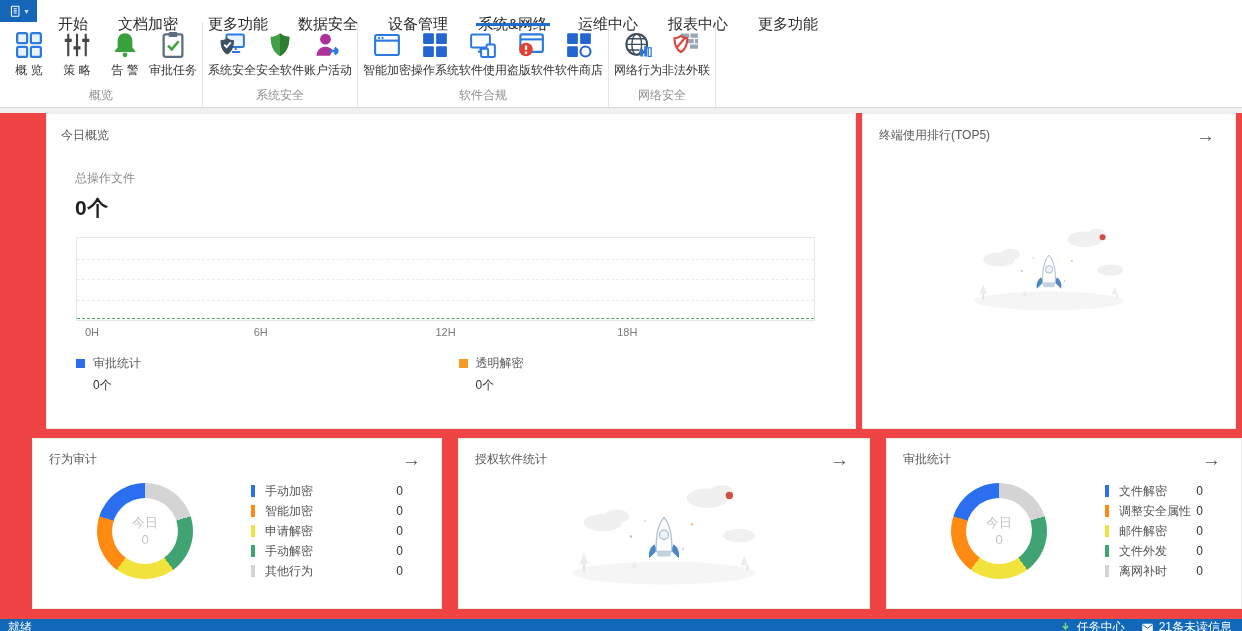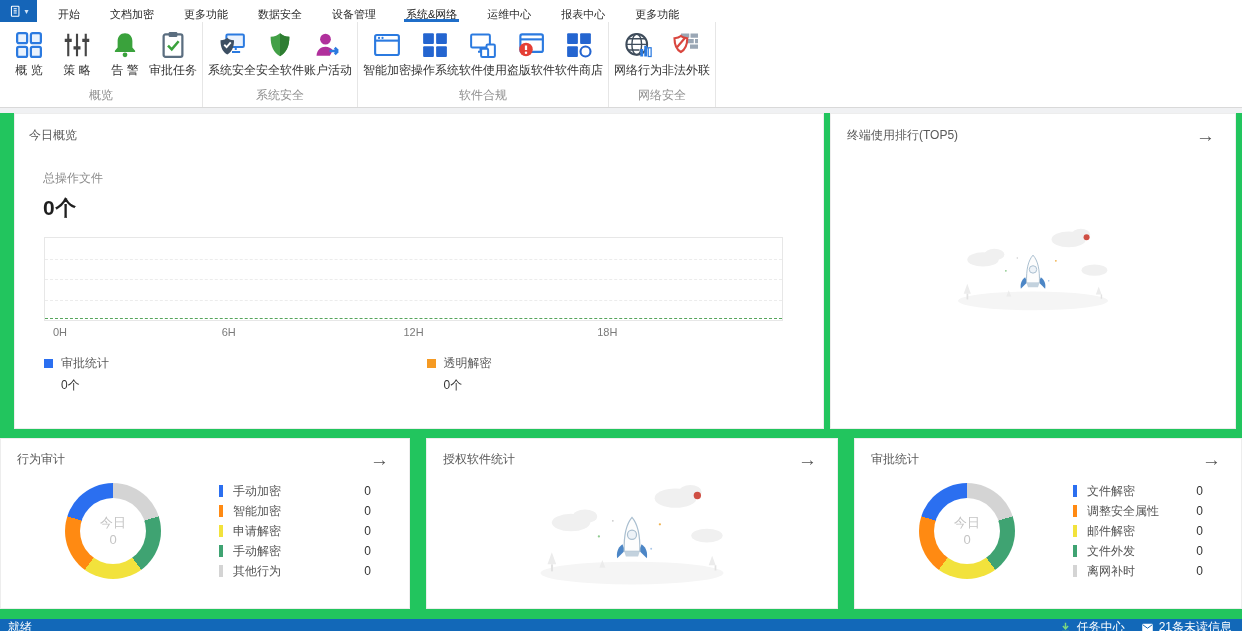--- a/index.html
+++ b/index.html
@@ -5,35 +5,35 @@
   * { margin:0; padding:0; box-sizing:border-box; }
   html,body { width:1242px; height:631px; overflow:hidden;
     font-family:"Liberation Sans","DejaVu Sans",sans-serif; font-size:12px; background:#f0f1f3; }
 
   
   .menubar { height:22px; background:#fff; display:flex; align-items:stretch; }
   .app-button { width:37px; background:#1565b8; display:flex; align-items:center; justify-content:center; cursor:pointer; }
   .app-button svg { width:15px; height:15px; }
   .app-caret { color:#cfe3f7; font-size:8px; margin-left:1px; }
   .tabs { display:flex; align-items:stretch; padding-left:6px; }
-  .tab { padding:4px 15px; line-height:21px; font-size:11px; color:#2b2b2b; position:relative; cursor:pointer; white-space:nowrap; }
+  .tab { padding:13px 15px; line-height:21px; font-size:15px; color:#2b2b2b; position:relative; cursor:pointer; white-space:nowrap; }
   .tab.active { color:#1b1b1b; }
   .tab.active::after { content:""; position:absolute; left:13px; right:13px; bottom:0; height:3px; background:#1f6ec9; }
 
   
   .ribbon { background:#fff; border-bottom:1px solid #d9d9d9; display:flex; height:86px; }
   .rgroup { display:flex; flex-direction:column; border-right:1px solid #e6e6e6; padding:4px 5px 0; }
   .rbuttons { display:flex; flex:1; }
   .rbtn { width:48px; display:flex; flex-direction:column; align-items:center; gap:2px; padding-top:4px; cursor:pointer; }
   .ricon svg { width:30px; height:30px; display:block; }
   .rlabel { font-size:12px; color:#333; white-space:nowrap; }
   .rgroup-label { text-align:center; font-size:12px; color:#8f8f8f; padding:4px 0 3px; }
 
   
-  .content { height:506px; background:#22c55e; }
+  .content { height:506px; background:#ef4444;padding-left:32px; }
   .row { display:flex; }
   .top-row { margin:5px 6px 0 14px; gap:6px; height:316px; }
   .bottom-row { margin-top:9px; gap:16px; height:171px; }
   .card { background:#fff; border:1px solid #ededed; position:relative; }
   .card-title-row { display:flex; justify-content:space-between; align-items:center; }
   .card-title { font-size:12px; color:#595959; }
   .card-arrow { font-size:19px; color:#555; line-height:14px; cursor:pointer; padding:0 4px; font-weight:400; }
 
   .card-overview { width:810px; padding:13px 14px; }
   .metric { margin:26px 0 0 14px; }
@@ -42,21 +42,21 @@
 
   .linechart { margin:15px 26px 0 15px; }
   .plot { position:relative; height:84px; border:1px solid #e7e7e7; background:#fff; }
   .gridline { position:absolute; left:0; right:0; border-top:1px dashed #ececec; }
   .baseline { position:absolute; left:0; right:0; bottom:1px; border-top:1px dashed #56a55c; }
   .x-axis { position:relative; height:18px; color:#7a7a7a; font-size:11px; }
   .x-axis span { position:absolute; top:5px; }
   .xt0 { left:9px; }
   .xt1 { left:25%; transform:translateX(-50%); }
   .xt2 { left:50%; transform:translateX(-50%); }
-  .xt3 { left:74.6%; transform:translateX(-50%);margin-left:12px; }
+  .xt3 { left:74.6%; transform:translateX(-50%); }
 
   .chart-legend { display:flex; margin:16px 0 0 15px; }
   .cl-item { width:50%; }
   .cl-head { display:flex; align-items:center; gap:8px; color:#595959; }
   .cl-mark { width:9px; height:9px; display:inline-block; }
   .cl-value { margin:5px 0 0 17px; color:#333; }
 
   .card-ranking { flex:1; padding:13px 16px; }
   .illus { display:block; }
   .illus-small { width:196px; height:100px; margin:74px auto 0; }

